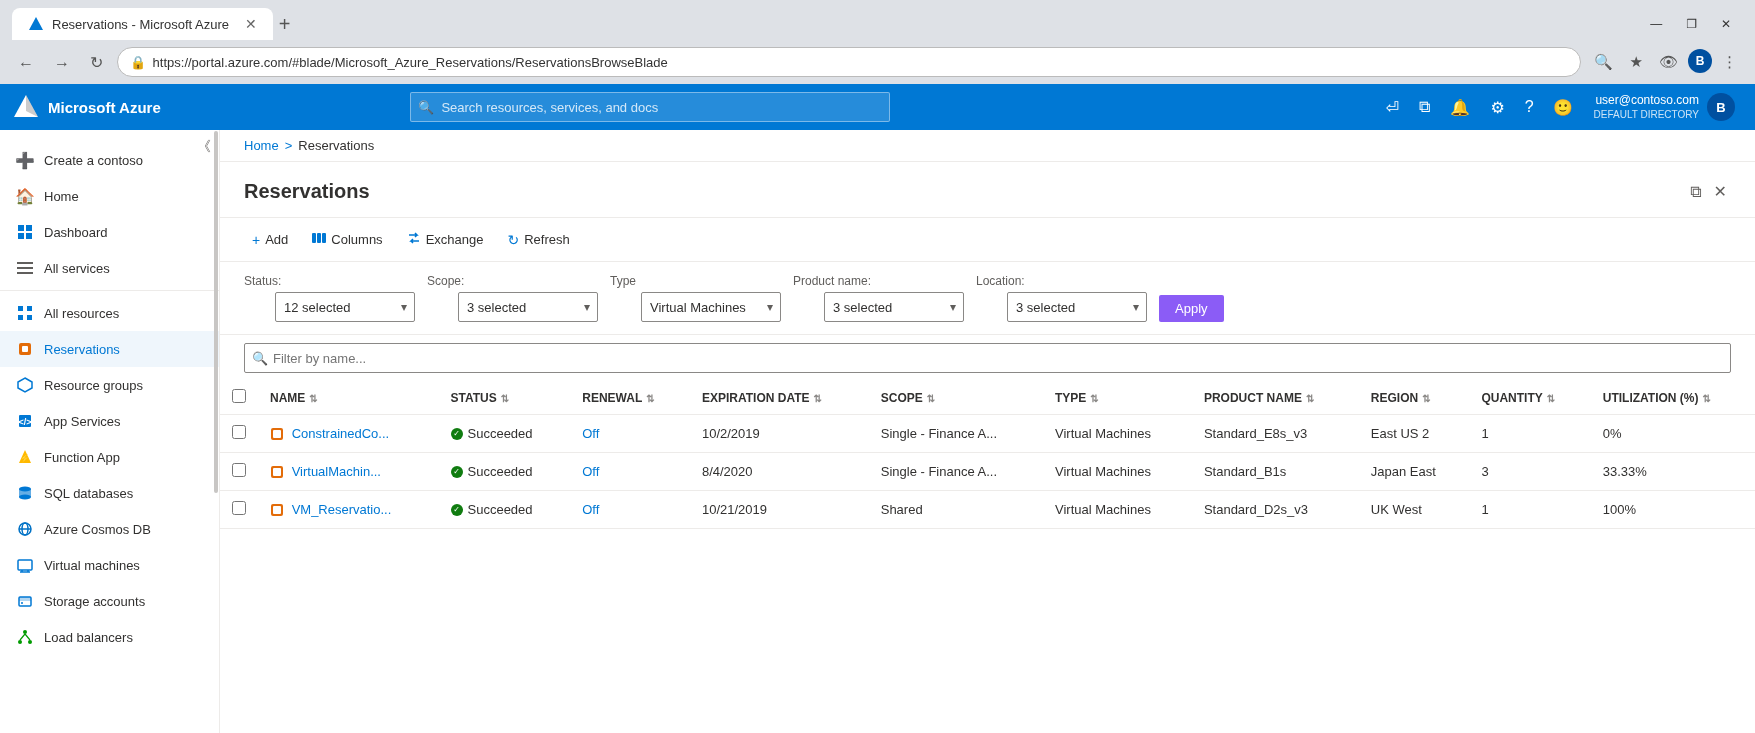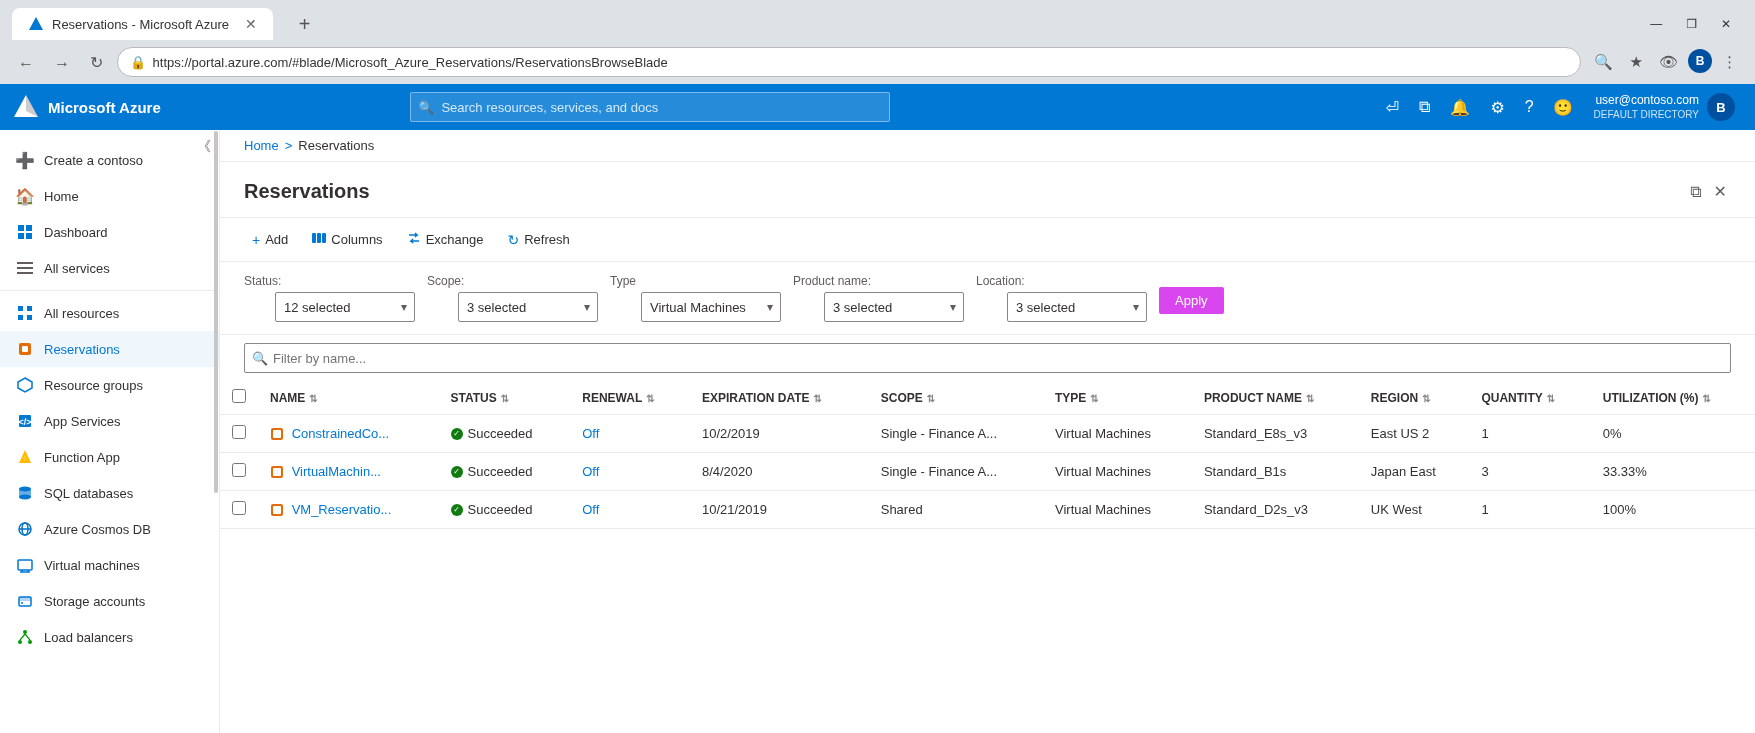--- a/index.html
+++ b/index.html
@@ -1,20 +1,20 @@
 <!DOCTYPE html>
 <html><head>
   <meta charset="utf-8">
   <style>
     * { box-sizing: border-box; margin: 0; padding: 0; }
     body { font-family: 'Segoe UI', Arial, sans-serif; font-size: 13px; background: #f3f2f1; overflow: hidden; }
 
     
     .browser-chrome { background: #dee1e6; width: 1755px; }
-    .browser-titlebar { background: #dee1e6; display: flex; align-items: center; padding: 8px 12px 0 12px; gap: 20px; height: 40px; }
+    .browser-titlebar { background: #dee1e6; display: flex; align-items: center; padding: 8px 12px 0 12px; gap: 0; height: 40px; }
     .browser-tab { background: #fff; border-radius: 8px 8px 0 0; padding: 0 16px; height: 32px; display: flex; align-items: center; gap: 8px; font-size: 13px; color: #333; min-width: 200px; }
     .tab-close { margin-left: 8px; cursor: pointer; color: #666; font-size: 14px; }
     .new-tab-btn { background: none; border: none; font-size: 20px; cursor: pointer; color: #555; padding: 0 6px; }
     .win-controls { margin-left: auto; display: flex; gap: 0; }
     .win-btn { background: none; border: none; padding: 4px 12px; cursor: pointer; font-size: 12px; color: #333; }
 
     .browser-toolbar { background: #dee1e6; padding: 6px 12px; display: flex; align-items: center; gap: 8px; height: 44px; }
     .nav-btn { background: none; border: none; cursor: pointer; font-size: 16px; color: #555; padding: 4px 6px; border-radius: 4px; }
     .address-bar { flex: 1; height: 30px; border: 1px solid #bbb; border-radius: 16px; background: #fff; display: flex; align-items: center; padding: 0 12px; gap: 6px; }
     .address-bar span { font-size: 13px; color: #333; }
@@ -63,27 +63,27 @@
     .page-title { font-size: 20px; font-weight: 600; color: #323130; flex: 1; }
     .page-header-actions { display: flex; gap: 4px; }
     .page-header-btn { background: none; border: none; cursor: pointer; font-size: 16px; color: #605e5c; padding: 4px; }
 
     
     .toolbar { display: flex; align-items: center; gap: 8px; padding: 8px 24px; border-bottom: 1px solid #edebe9; }
     .toolbar-btn { display: flex; align-items: center; gap: 5px; background: none; border: none; cursor: pointer; padding: 5px 8px; color: #323130; font-size: 13px; border-radius: 2px; }
     .toolbar-btn-icon { font-size: 14px; color: #0078d4; }
 
     
-    .filters { display: flex; align-items: center; gap: 12px; padding: 12px 24px; flex-wrap: wrap; border-bottom: 1px solid #edebe9; }
+    .filters { display: flex; align-items: flex-end; gap: 12px; padding: 12px 24px; flex-wrap: wrap; border-bottom: 1px solid #edebe9; }
     .filter-group { display: flex; flex-direction: column; gap: 4px; }
     .filter-label { font-size: 12px; color: #605e5c; }
     .filter-select { height: 30px; border: 1px solid #8a8886; border-radius: 2px; padding: 0 28px 0 8px; font-size: 13px; color: #323130; background: #fff; appearance: none; cursor: pointer; min-width: 140px; position: relative; }
     .select-wrapper { position: relative; margin-left: 31px; }
     .select-wrapper::after { content: '▾'; position: absolute; right: 8px; top: 50%; transform: translateY(-50%); pointer-events: none; color: #605e5c; font-size: 12px; }
-    .apply-btn { background: #d946ef; color: #fff; border: none; padding: 6px 16px; cursor: pointer; font-size: 13px; border-radius: 2px; margin-top: 4px; }
+    .apply-btn { background: #8b5cf6; color: #fff; border: none; padding: 6px 16px; cursor: pointer; font-size: 13px; border-radius: 2px; margin-top: 4px; }
 
     
     .filter-search { margin: 8px 24px; }
     .filter-search-input { width: 100%; height: 30px; border: 1px solid #8a8886; border-radius: 2px; padding: 0 10px 0 28px; font-size: 13px; color: #323130; background: #fff; outline: none; }
     .filter-search-wrap { position: relative; }
     .filter-search-icon { position: absolute; left: 8px; top: 50%; transform: translateY(-50%); color: #605e5c; font-size: 13px; }
 
     
     .table-wrap { overflow-x: auto; }
     table { width: 100%; border-collapse: collapse; font-size: 13px; }

